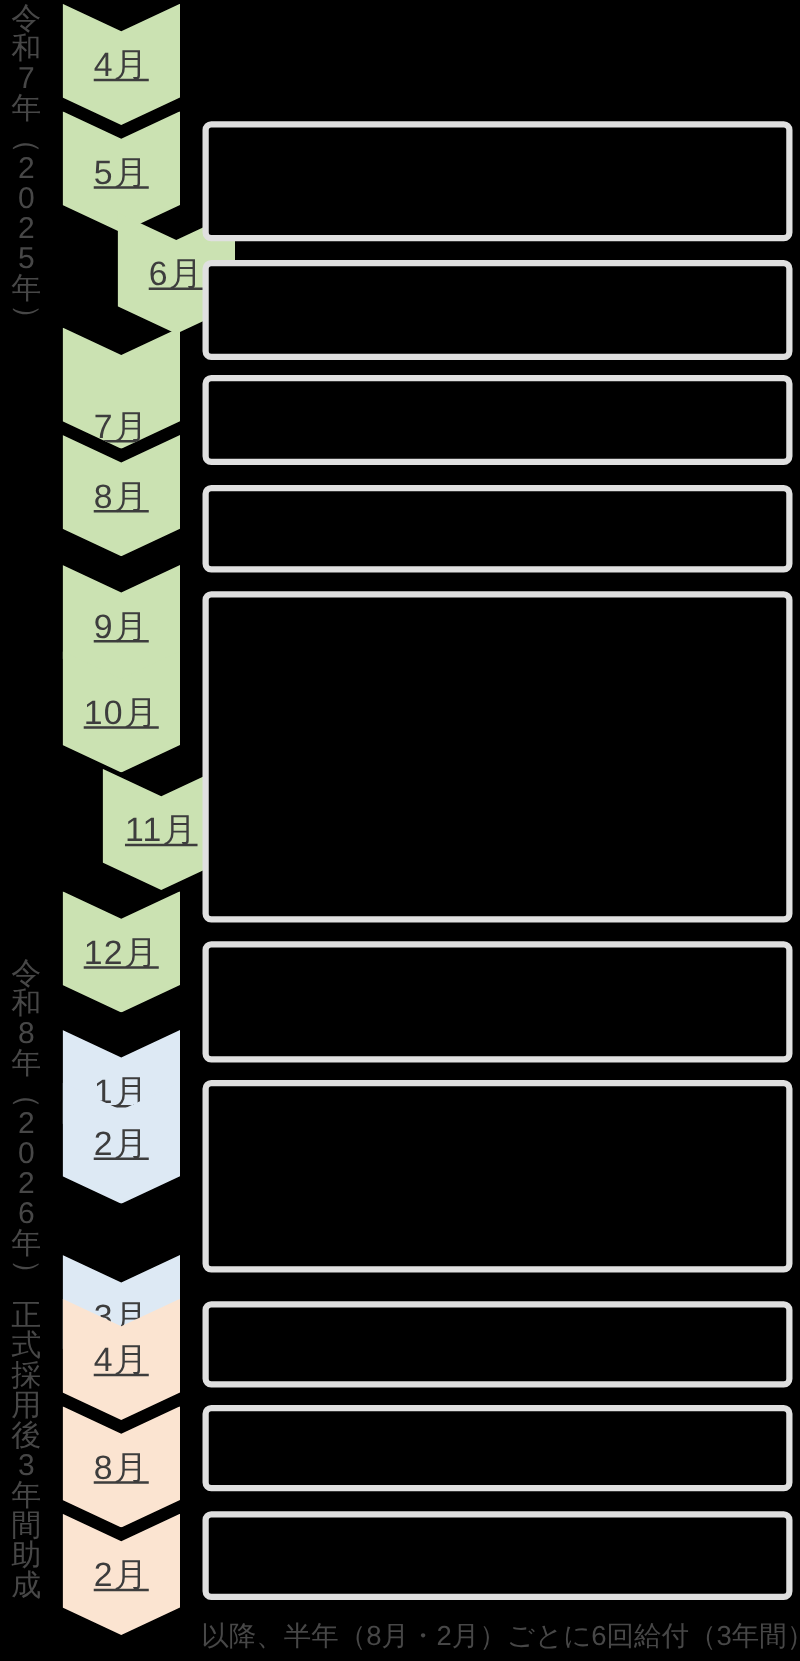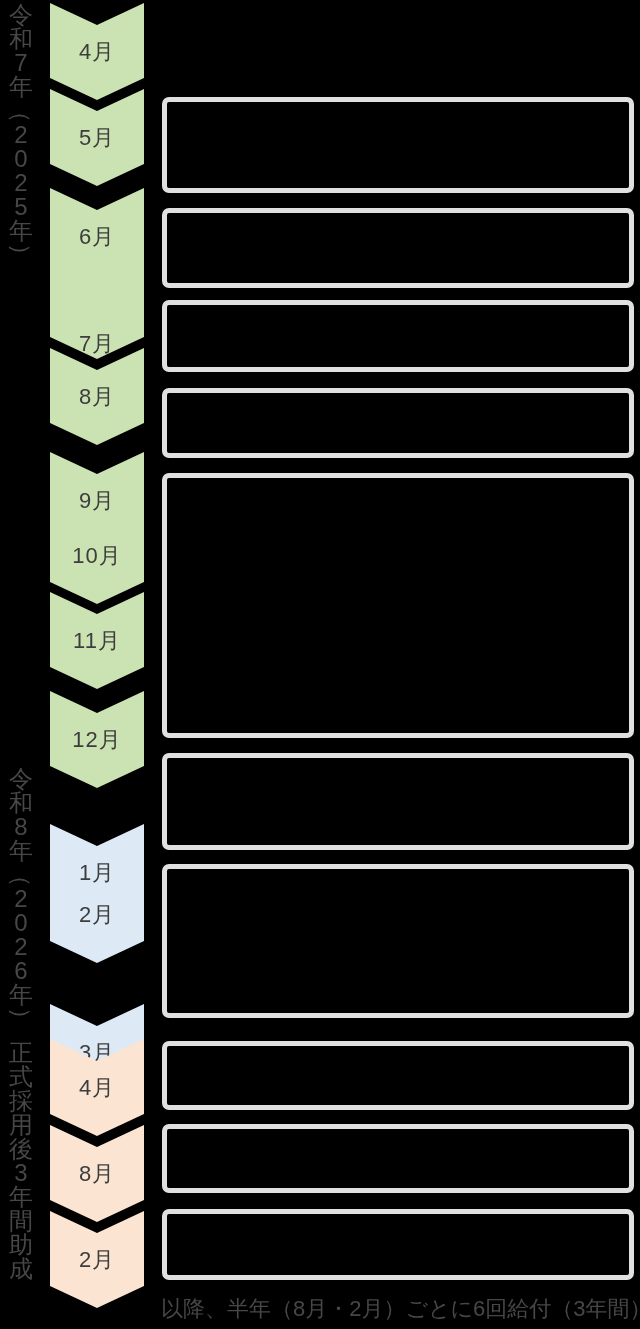--- a/index.html
+++ b/index.html
@@ -3,21 +3,21 @@
 <meta charset="utf-8">
 <style>
   html,body{margin:0;padding:0;background:#000;}
   body{font-family:"Liberation Sans","DejaVu Sans",sans-serif;}
   .canvas{position:relative;width:640px;height:1329px;background:var(--background,#000);overflow:hidden;}
 
   
   .chev{position:absolute;left:50px;width:94px;height:97px;
         clip-path:polygon(0 0,47px 22px,94px 0,94px 75px,47px 97px,0 75px);
         display:flex;align-items:center;justify-content:center;}
-  .chev-label{font-size:22px;color:var(--month_text,#3d3d3d);letter-spacing:1px;}
+  .chev-label{font-size:27px;color:var(--month_text,#3d3d3d);letter-spacing:1px;text-decoration:underline;}
   .group-green{background:var(--green,#cbe2b2);}
   .group-blue{background:var(--blue,#dde9f4);}
   .group-orange{background:var(--orange,#fbe4d1);}
 
   
   .rbox{position:absolute;left:162px;width:472px;box-sizing:border-box;
         border:5px solid var(--box_border,#e0e0e0);border-radius:7px;
         background:var(--box_fill,#000);}
   .b1{top:97px;height:96px;}
   .b2{top:208px;height:80px;}
@@ -87,39 +87,39 @@
       <span class="vchar">成</span>
     </div>
 
   <div id="chevrons">
       <div class="chev group-green" style="top: 3px;">
         <span class="chev-label">4月</span>
       </div>
       <div class="chev group-green" style="top: 89px;">
         <span class="chev-label">5月</span>
       </div>
-      <div class="chev group-green" style="top: 188px;">
+      <div class="chev group-green" style="top: 170px; margin-left: 44px;">
         <span class="chev-label">6月</span>
       </div>
       <div class="chev group-green" style="top: 262px; align-items: flex-end;">
         <span class="chev-label">7月</span>
       </div>
       <div class="chev group-green" style="top: 348px;">
         <span class="chev-label">8月</span>
       </div>
       <div class="chev group-green" style="top: 452px;">
         <span class="chev-label">9月</span>
       </div>
-      <div class="chev group-green" style="top: 507px;">
+      <div class="chev group-green" style="top: 521px;">
         <span class="chev-label">10月</span>
       </div>
-      <div class="chev group-green" style="top: 592px;">
+      <div class="chev group-green" style="top: 615px; margin-left: 32px;">
         <span class="chev-label">11月</span>
       </div>
-      <div class="chev group-green" style="top: 691px;">
+      <div class="chev group-green" style="top: 713px;">
         <span class="chev-label">12月</span>
       </div>
       <div class="chev group-blue" style="top: 824px;">
         <span class="chev-label">1月</span>
       </div>
       <div class="chev group-blue" style="top: 866px;">
         <span class="chev-label">2月</span>
       </div>
       <div class="chev group-blue" style="top: 1004px;">
         <span class="chev-label">3月</span>

